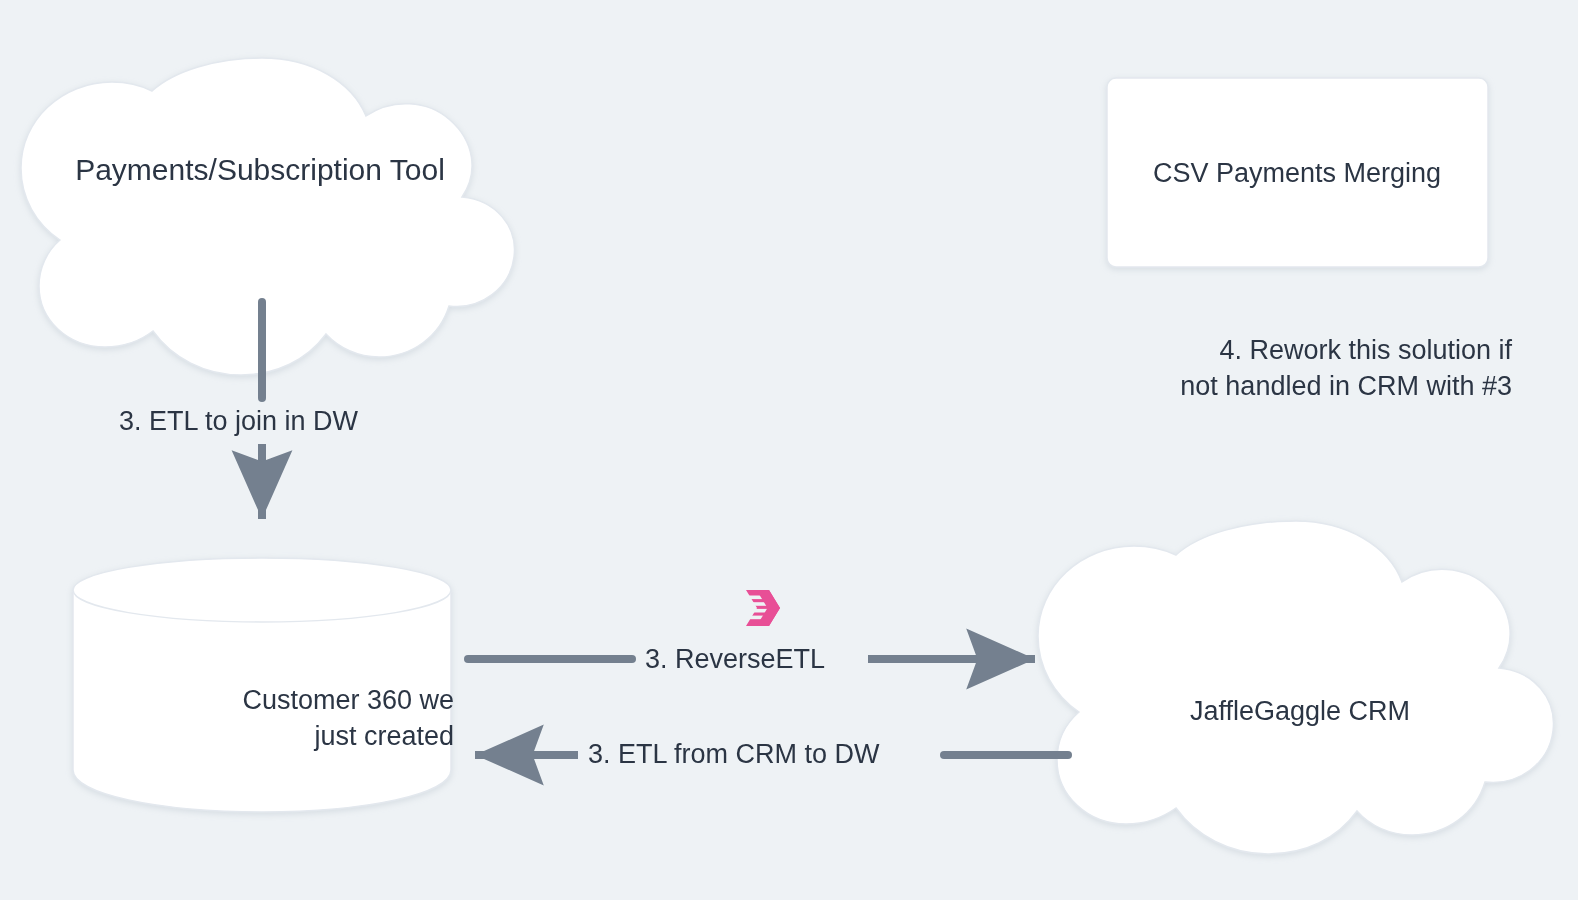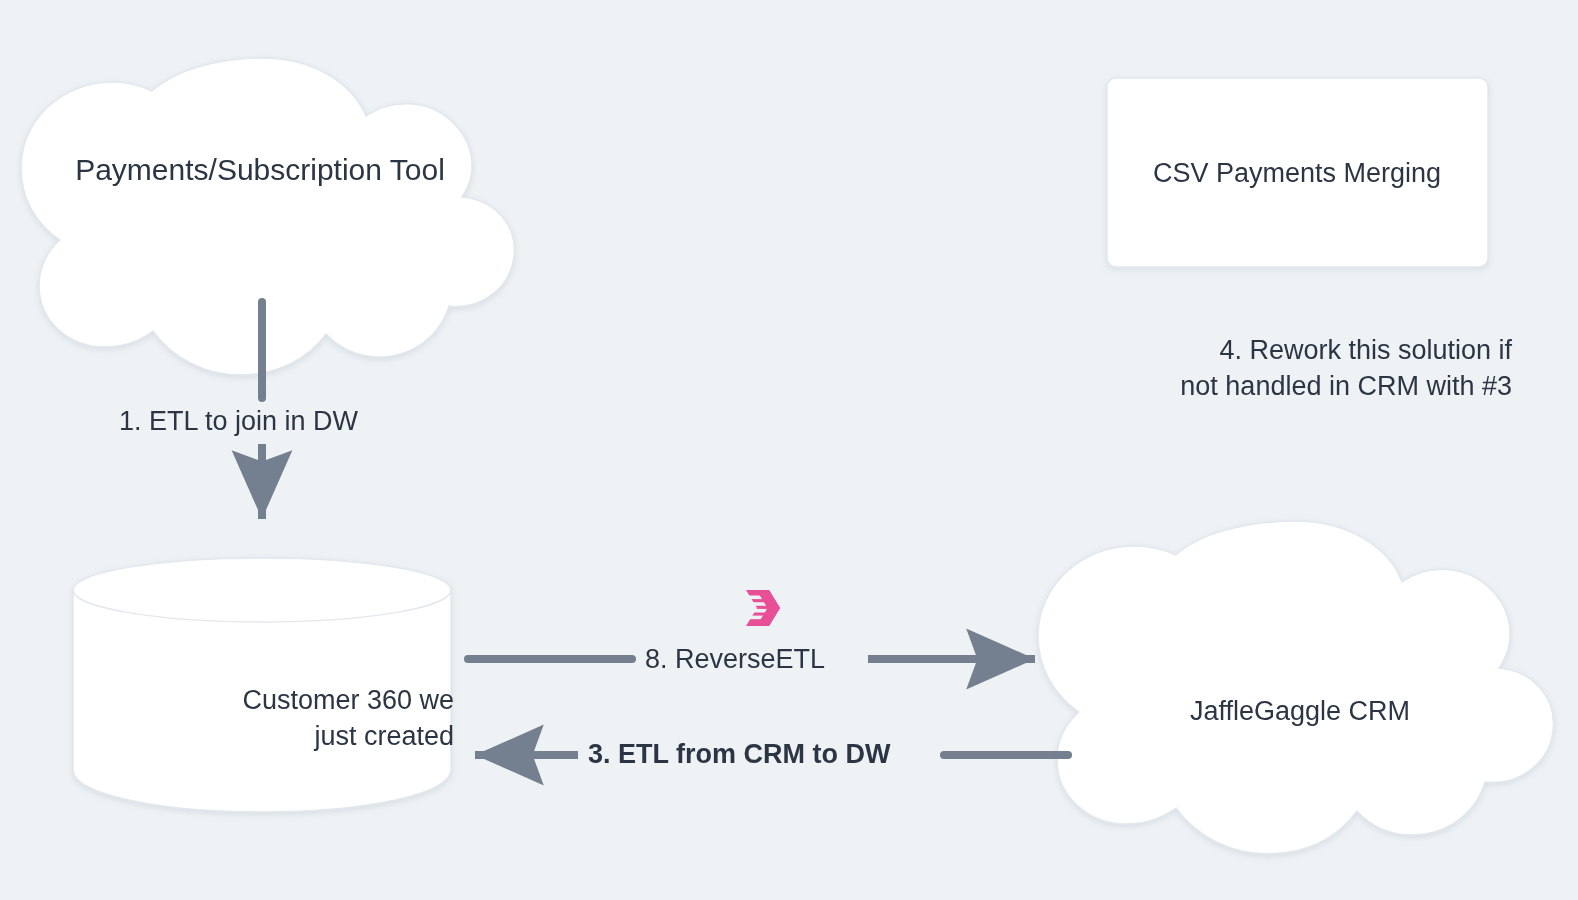--- a/index.html
+++ b/index.html
@@ -85,21 +85,20 @@
     left: 637px;
     top: 641px;
     padding: 0 8px;
     font-size: 27px;
   }
   #label-etl-crm-dw {
     left: 580px;
     top: 736px;
     padding: 0 8px;
     font-size: 27px;
-    font-weight: bold;
   }
   #hightouch-icon {
     position: absolute;
     left: 735px;
     top: 588px;
     width: 46px;
     height: 40px;
   }
 </style>
 </head>
@@ -208,22 +207,22 @@
 
   <div class="node-label" id="cloud-payments-label">Payments/Subscription Tool</div>
 
   <div class="node-label" id="box-csv-label">CSV Payments Merging</div>
 
   <div class="node-label" id="cylinder-label">Customer 360 we
 just created</div>
 
   <div class="node-label" id="cloud-crm-label">JaffleGaggle CRM</div>
 
-  <div class="edge-label" id="label-etl-join">1. ETL to join in DW</div>
-
-  <div class="edge-label" id="label-reverse-etl">8. ReverseETL</div>
+  <div class="edge-label" id="label-etl-join">3. ETL to join in DW</div>
+
+  <div class="edge-label" id="label-reverse-etl">3. ReverseETL</div>
 
   <div class="edge-label" id="label-etl-crm-dw">3. ETL from CRM to DW</div>
 
   <div class="node-label" id="note-rework">4. Rework this solution if
 not handled in CRM with #3</div>
 
 </div>
 
 </body></html>

